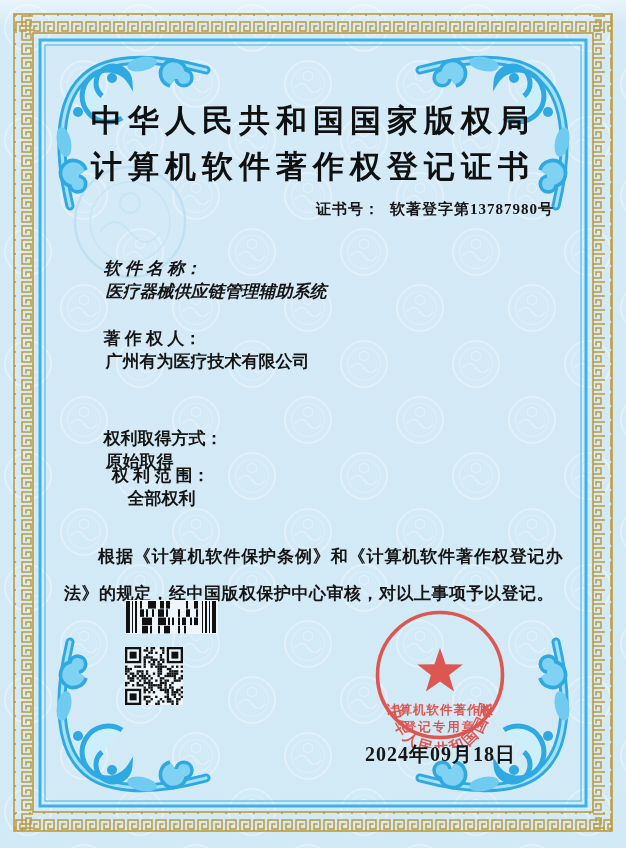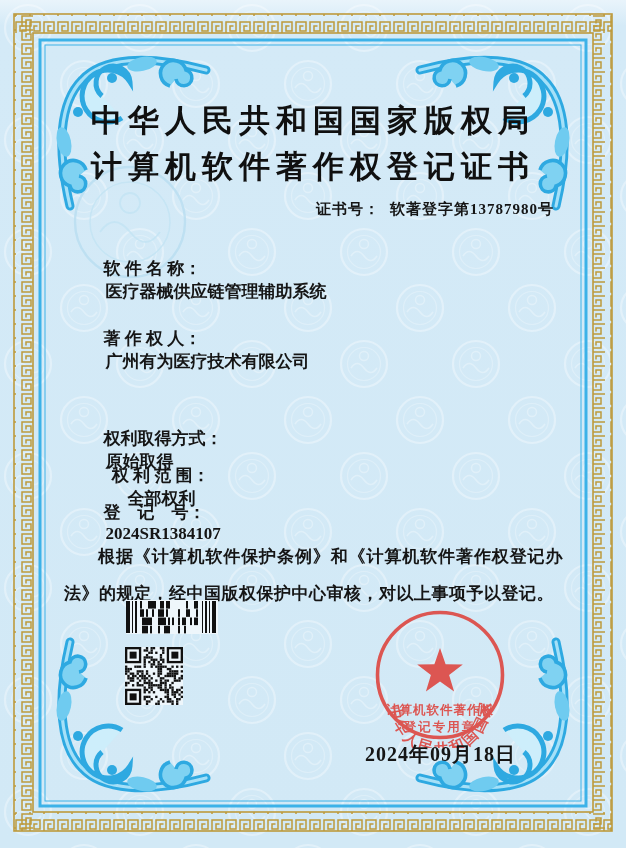--- a/index.html
+++ b/index.html
@@ -16,21 +16,21 @@
   .title{position:absolute;left:0;width:626px;text-align:center;
     font-weight:700;font-size:31px;letter-spacing:6px;color:#101010;}
   .title1{top:100px;}
   .title2{top:146px;}
   .certno{position:absolute;top:200px;left:0;right:72px;text-align:right;
     font-size:15px;font-weight:700;letter-spacing:1px;}
   .certno .lbl{margin-right:10px;}
   .frow{position:absolute;left:78px;font-size:17px;font-weight:700;white-space:pre;}
   .frow .flabel{display:inline-block;min-width:114px;}
   .frow .fvalue{margin-left:2px;}
-  .r1{top:237px;} .r1b{top:261px;left:194px;} .r2{top:307px;}
+  .r1{top:237px;font-style:italic;} .r1b{top:261px;left:194px;} .r2{top:307px;}
   .r3{top:407px;} .r4{top:444px;text-align:center;} .r5{top:481px;}
   .statement{position:absolute;left:64px;top:538px;width:499px;
     font-size:17px;font-weight:700;line-height:37px;text-indent:2em;
     letter-spacing:0.5px;text-align:justify;}
   .barcode{position:absolute;left:126px;top:600px;z-index:1;}
   .qrcode{position:absolute;left:125px;top:647px;z-index:1;}
   .seal{position:absolute;left:371px;top:608px;z-index:2;opacity:0.92;}
   .seal text{fill:#dd4a45;font-family:"Liberation Serif","DejaVu Serif",serif;font-weight:700;}
   .date{position:absolute;left:360px;top:741px;width:156px;text-align:right;
     font-size:20px;font-weight:700;letter-spacing:1px;z-index:3;}
@@ -129,24 +129,20 @@
     <div class="frow r2">
       <span class="flabel">著 作 权 人：</span>
       <span class="fvalue">广州有为医疗技术有限公司</span>
     </div>
 
     <div class="frow r4">
       <span class="flabel">权 利 范 围：</span>
       <span class="fvalue">全部权利</span>
     </div>
 
-    <div class="frow r5">
-      <span class="flabel">登　记　号：</span>
-      <span class="fvalue">2024SR1384107</span>
-    </div>
 
     <div class="statement">根据《计算机软件保护条例》和《计算机软件著作权登记办法》的规定，经中国版权保护中心审核，对以上事项予以登记。</div>
 
     <svg class="barcode" id="barcode-svg" width="92" height="34" viewBox="0 0 92 34">
         <rect x="0" y="0" width="92" height="34" fill="#eef6fb"></rect>
         <rect x="0" y="1" width="4" height="32" fill="#111"></rect>
         <rect x="6" y="1" width="1" height="32" fill="#111"></rect>
         <rect x="9" y="1" width="2" height="32" fill="#111"></rect>
         <rect x="14" y="1" width="2" height="7.6" fill="#111"></rect>
         <rect x="14" y="9.25" width="2" height="7.6" fill="#111"></rect>

